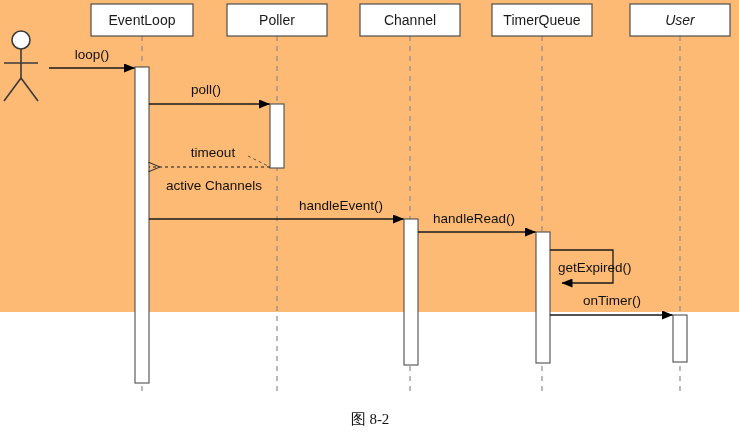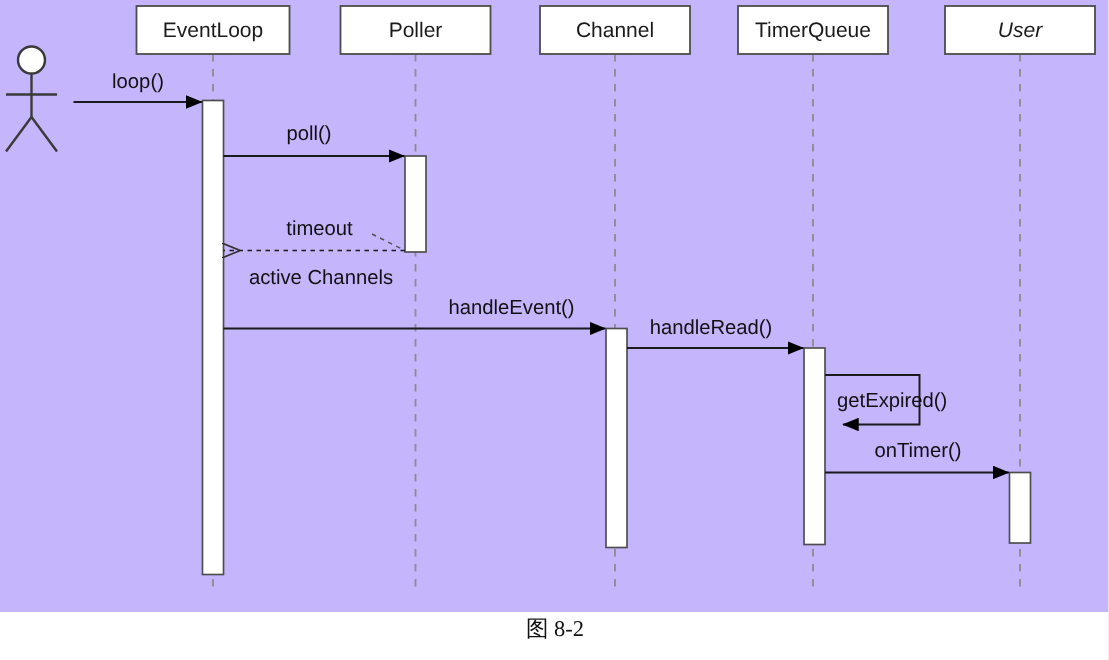--- a/index.html
+++ b/index.html
@@ -9,22 +9,22 @@
   }
   body {
     width: 739px;
     height: 440px;
     font-family: "Liberation Sans", sans-serif;
     overflow: hidden;
   }
   #diagram-root {
     position: relative;
     width: 739px;
-    height: 408px;
-    background: #c4b5fd;
+    height: 312px;
+    background: #fdba74;
   }
   svg#seq-svg {
     display: block;
     width: 739px;
     height: 440px;
   }
   .lifeline-box {
     fill: #ffffff;
     stroke: #4d4d4d;
     stroke-width: 1.2;

